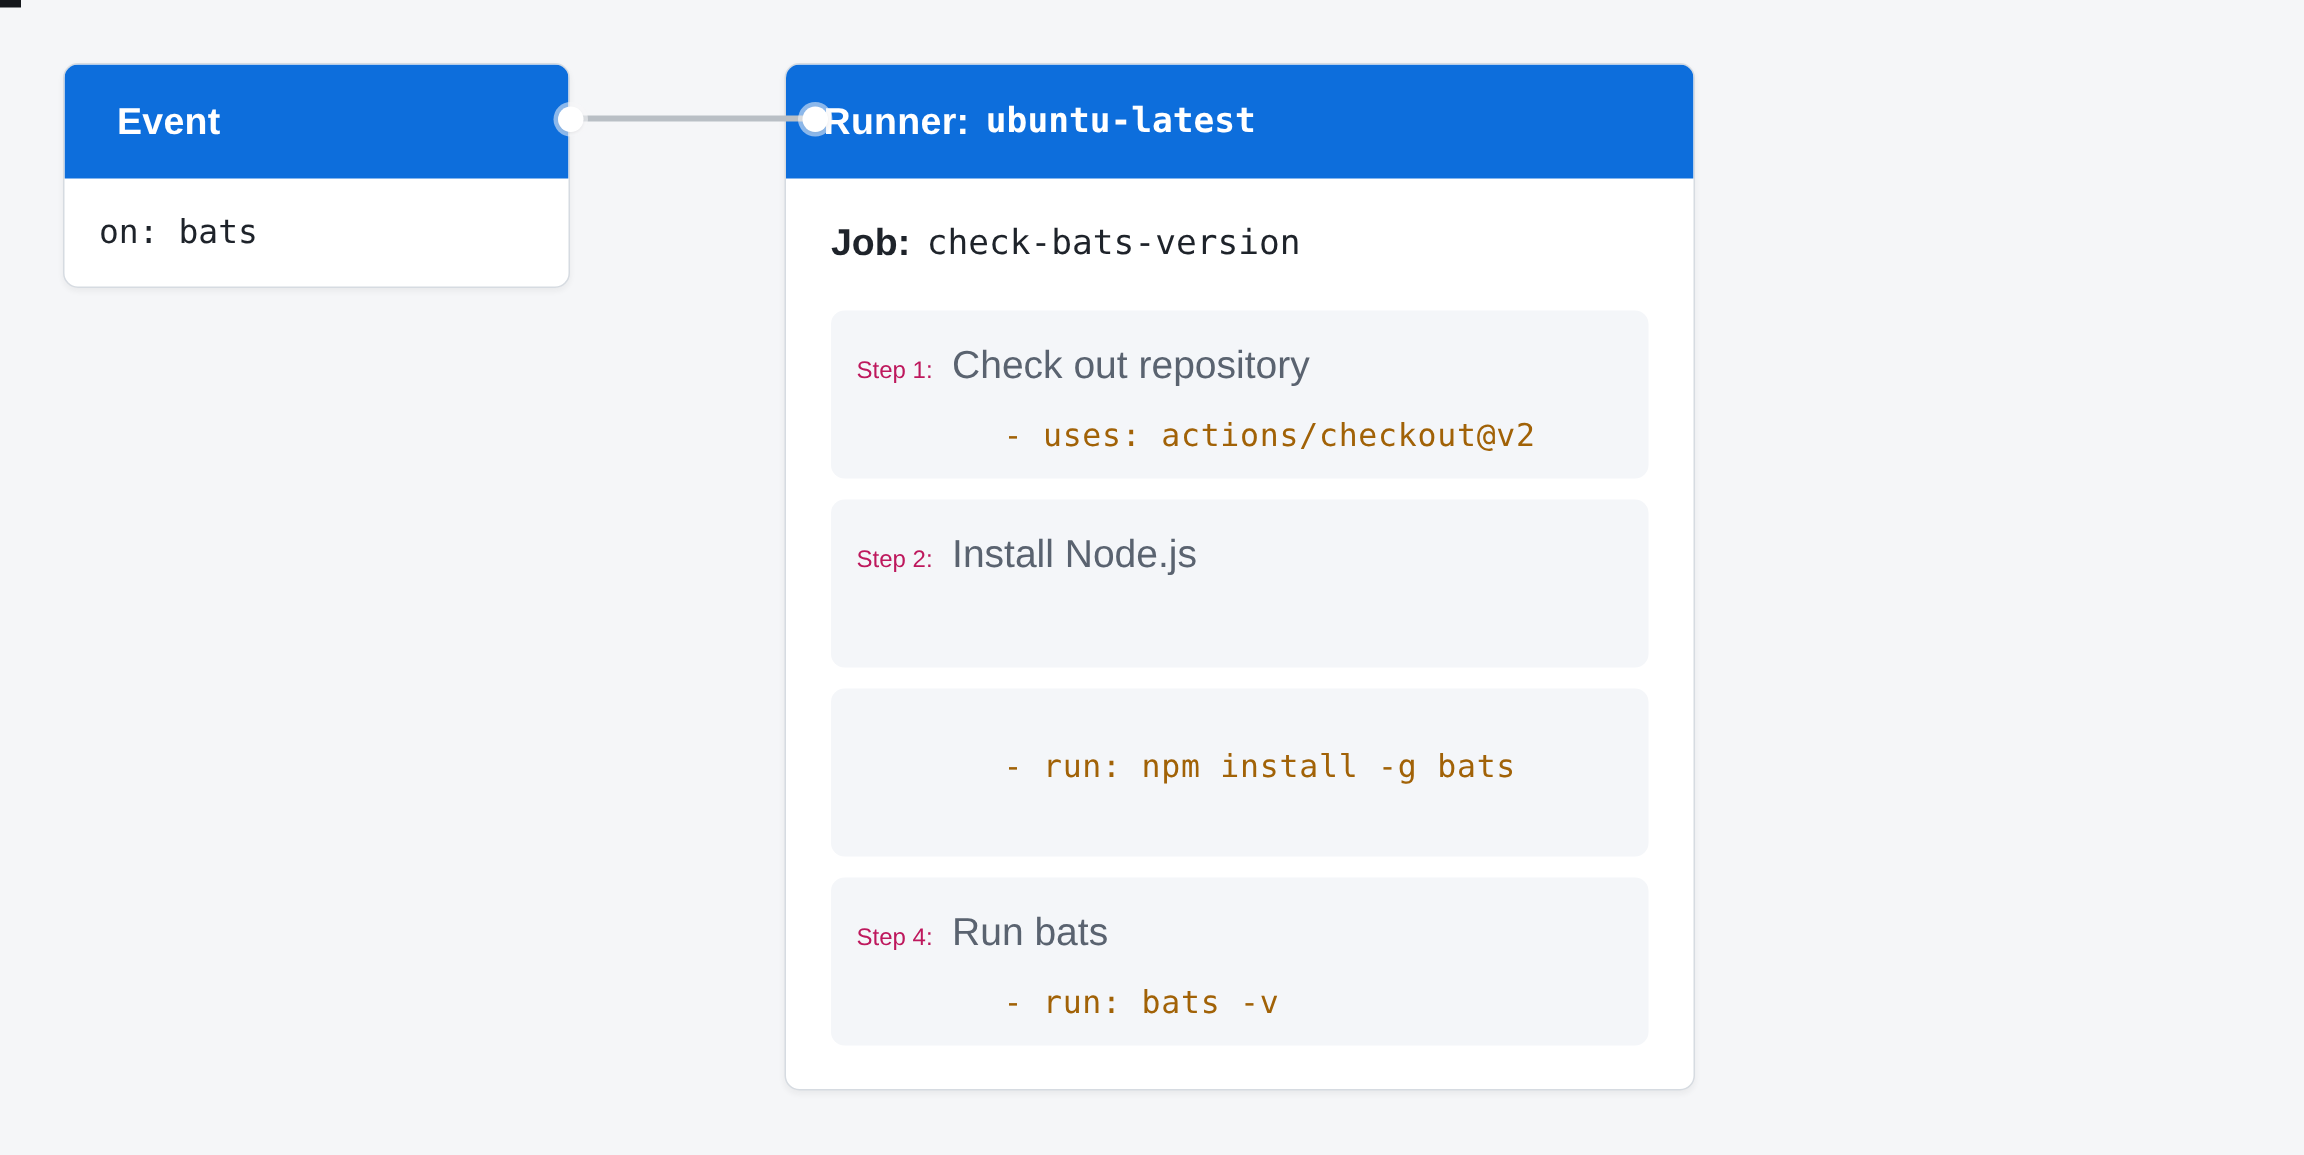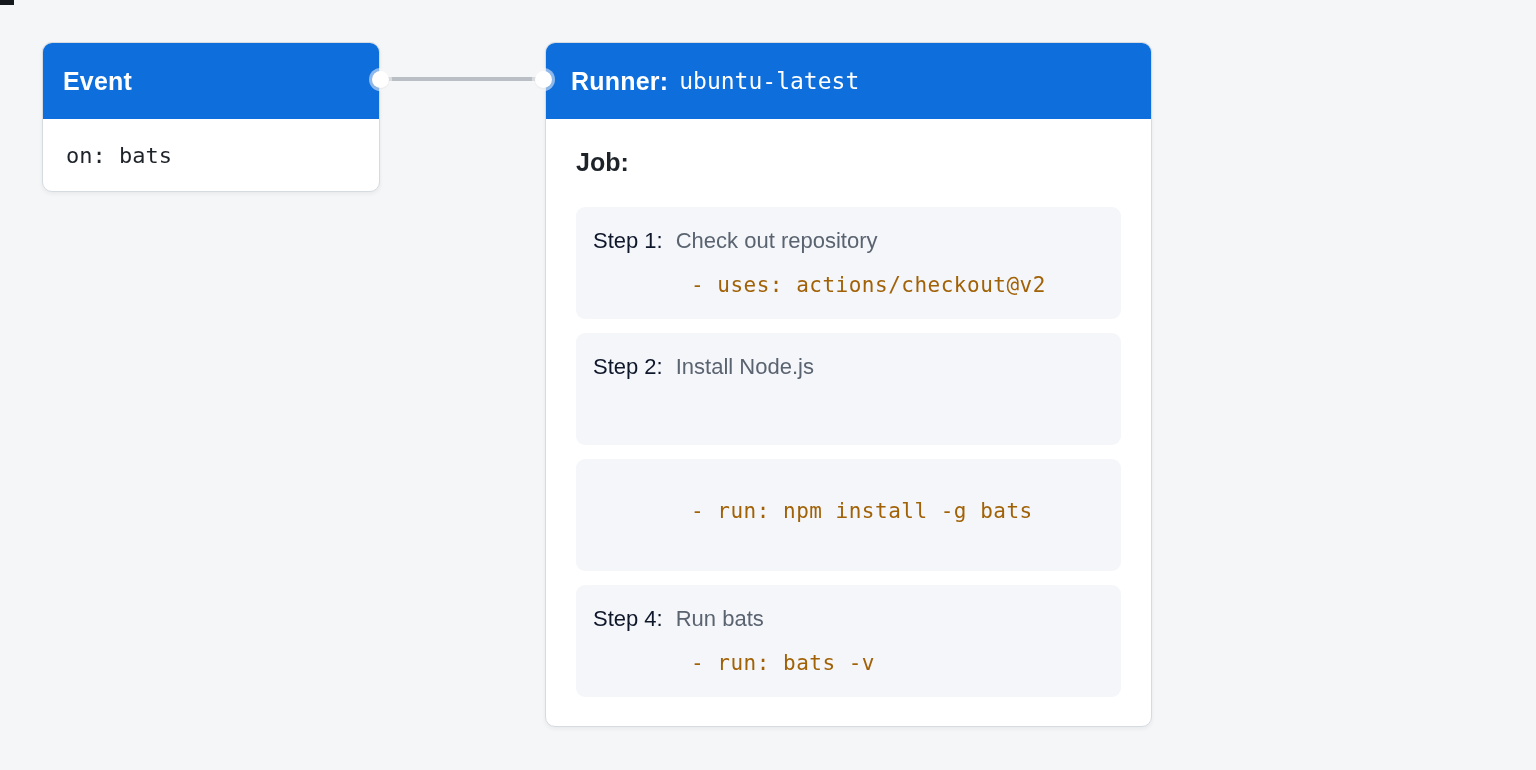--- a/index.html
+++ b/index.html
@@ -40,21 +40,21 @@
     background: #0d6edc;
     display: flex;
     align-items: center;
     color: #ffffff;
   }
 
   .event-card {
     left: 42px; top: 42px;
     width: 338px; height: 150px;
   }
-  .event-card .card-header { padding-left: 20px; }
+  .event-card .card-header { padding-left: 35px; }
   .event-title {
     font-size: 25px;
     font-weight: 700;
     letter-spacing: 0.2px;
   }
   .event-body {
     height: 73px;
     display: flex;
     align-items: center;
     padding-left: 23px;
@@ -77,33 +77,33 @@
     border-radius: 50%;
     background: #ffffff;
     box-shadow: 0 0 0 3px rgba(245,246,248,0.55), 0 1px 2px rgba(0,0,0,0.12);
     z-index: 4;
   }
   .dot-left  { left: 371.5px; }
   .dot-right { left: 534.5px; }
 
   
   .runner-card {
-    left: 545px; top: 42px;
+    left: 523px; top: 42px;
     width: 607px; height: 685px;
   }
   .runner-card .card-header {
     padding-left: 25px;
     gap: 11px;
   }
   .runner-title-label {
     font-size: 25px;
     font-weight: 700;
     letter-spacing: 0.2px;
   }
-  .runner-title-value { font-size: 23px; }
+  .runner-title-value { font-size: 23px; font-weight: bold; }
 
   .runner-body { padding: 0 30px; }
 
   .job-line {
     margin-top: 27px;
     height: 32px;
     display: flex;
     align-items: center;
     gap: 11px;
     color: #1e232a;
@@ -118,25 +118,25 @@
     border-radius: 9px;
     height: 112px;
     margin-bottom: 14px;
     padding: 21px 0 0 17px;
   }
   .step-line1 {
     display: flex;
     align-items: baseline;
   }
   .step-label {
-    font-size: 22px;
-    color: #0f172a;
+    font-size: 16px;
+    color: #be185d;
   }
   .step-name {
-    font-size: 22px;
+    font-size: 26px;
     color: #5a6370;
     margin-left: 13px;
   }
   .step-code {
     margin-top: 19px;
     padding-left: 98px;
     font-size: 21px;
     color: #a16207;
     letter-spacing: 0.5px;
   }
@@ -161,20 +161,21 @@
 
   <div class="card runner-card">
     <div class="card-header">
       <span class="runner-title-label">Runner:</span>
       <span class="runner-title-value mono">ubuntu-latest</span>
     </div>
 
     <div class="runner-body">
       <div class="job-line">
         <span class="job-label">Job:</span>
+        <span class="job-value mono">check-bats-version</span>
       </div>
 
       <div class="steps">
 
         <div class="step">
           <div class="step-line1">
             <span class="step-label">Step 1:</span>
             <span class="step-name">Check out repository</span>
           </div>
           <div class="step-code mono">- uses: actions/checkout@v2</div>

